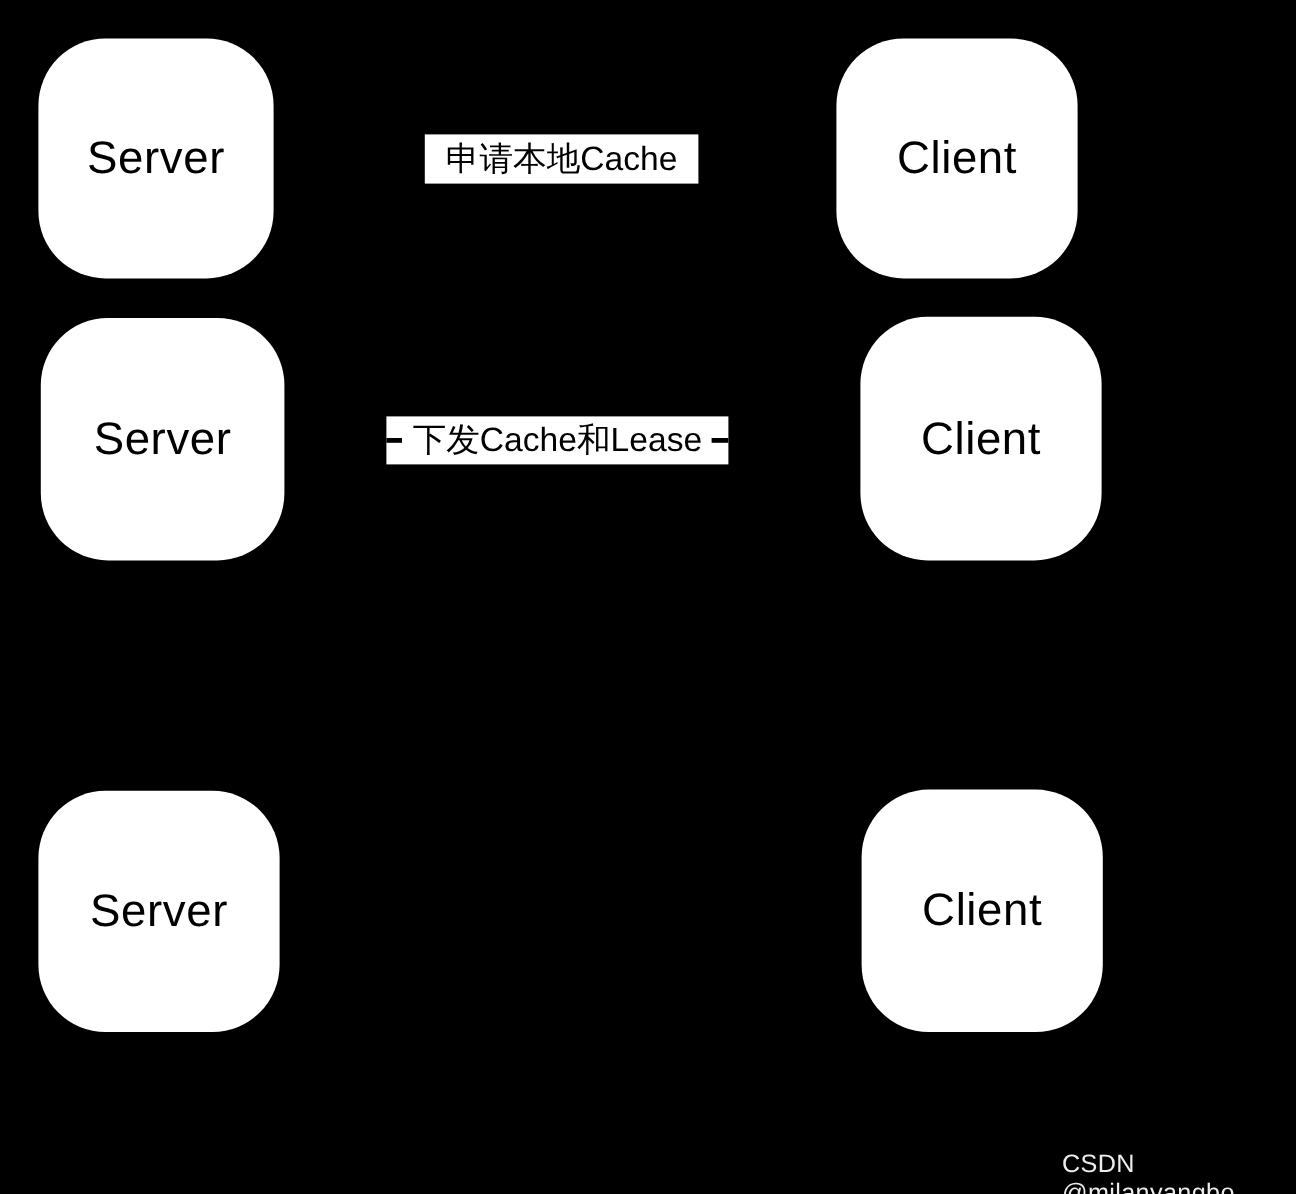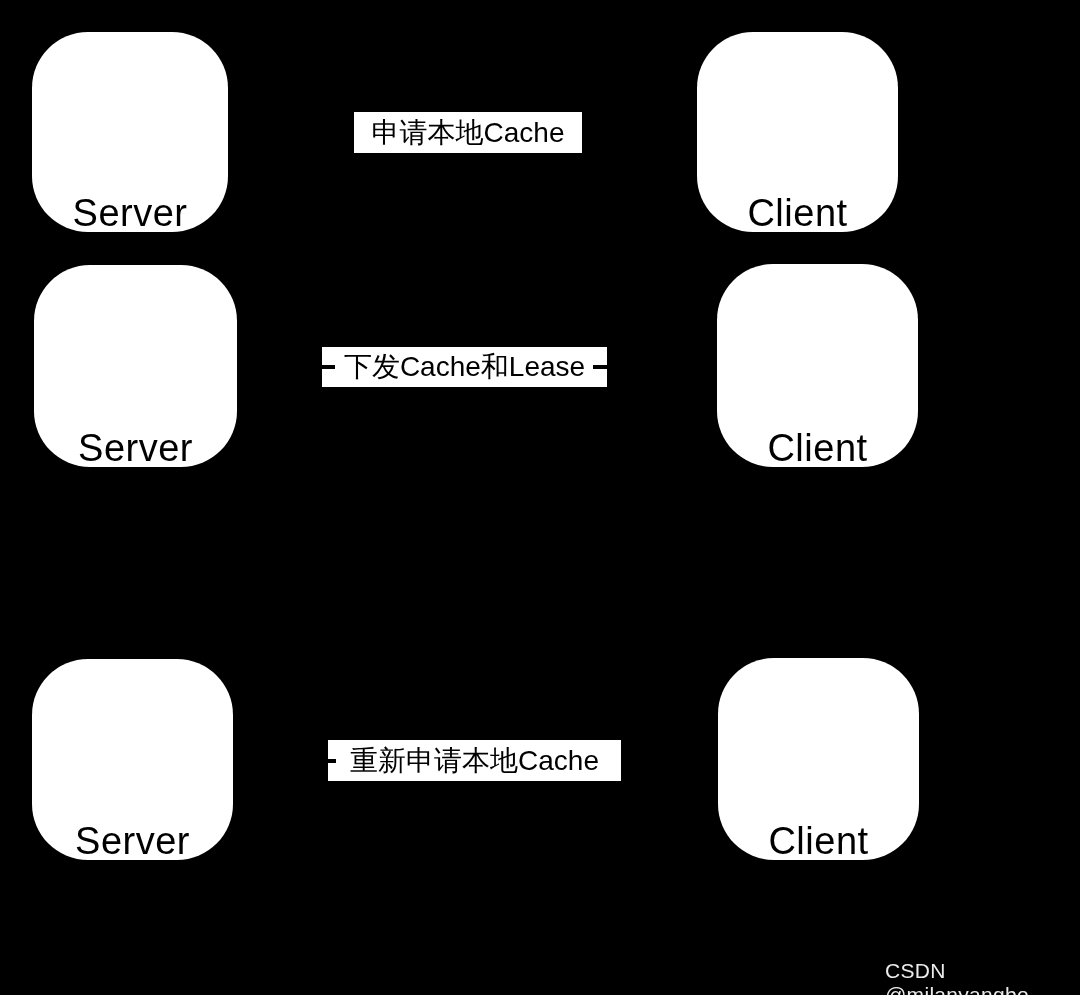--- a/index.html
+++ b/index.html
@@ -18,21 +18,21 @@
     width: 1080px;
     height: 995px;
     background: var(--bg, #000);
   }
   .node {
     position: absolute;
     background: var(--node-fill, #fff);
     color: var(--node-text, #000);
     border-radius: 56px;
     display: flex;
-    align-items: flex-end;
+    align-items: center;
     justify-content: center;
   }
   .node .node-label {
     font-size: 38px;
     line-height: 1;
     letter-spacing: 0.5px;
   }
   .s1 { left: 32px;  top: 32px;  width: 196px; height: 200px; }
   .c1 { left: 697px; top: 32px;  width: 201px; height: 200px; }
   .s2 { left: 34px;  top: 265px; width: 203px; height: 202px; }
@@ -103,20 +103,16 @@
     <span>下发Cache和Lease</span>
     <span class="stub stub-right"></span>
   </div>
 
   <div class="node s3">
     <span class="node-label">Server</span>
   </div>
   <div class="node c3">
     <span class="node-label">Client</span>
   </div>
-  <div class="arrow-label l3">
-    <span class="stub stub-left stub-small"></span>
-    <span>重新申请本地Cache</span>
-  </div>
 
   <div class="watermark">CSDN @milanyangbo</div>
 
 </div>
 
 </body></html>

